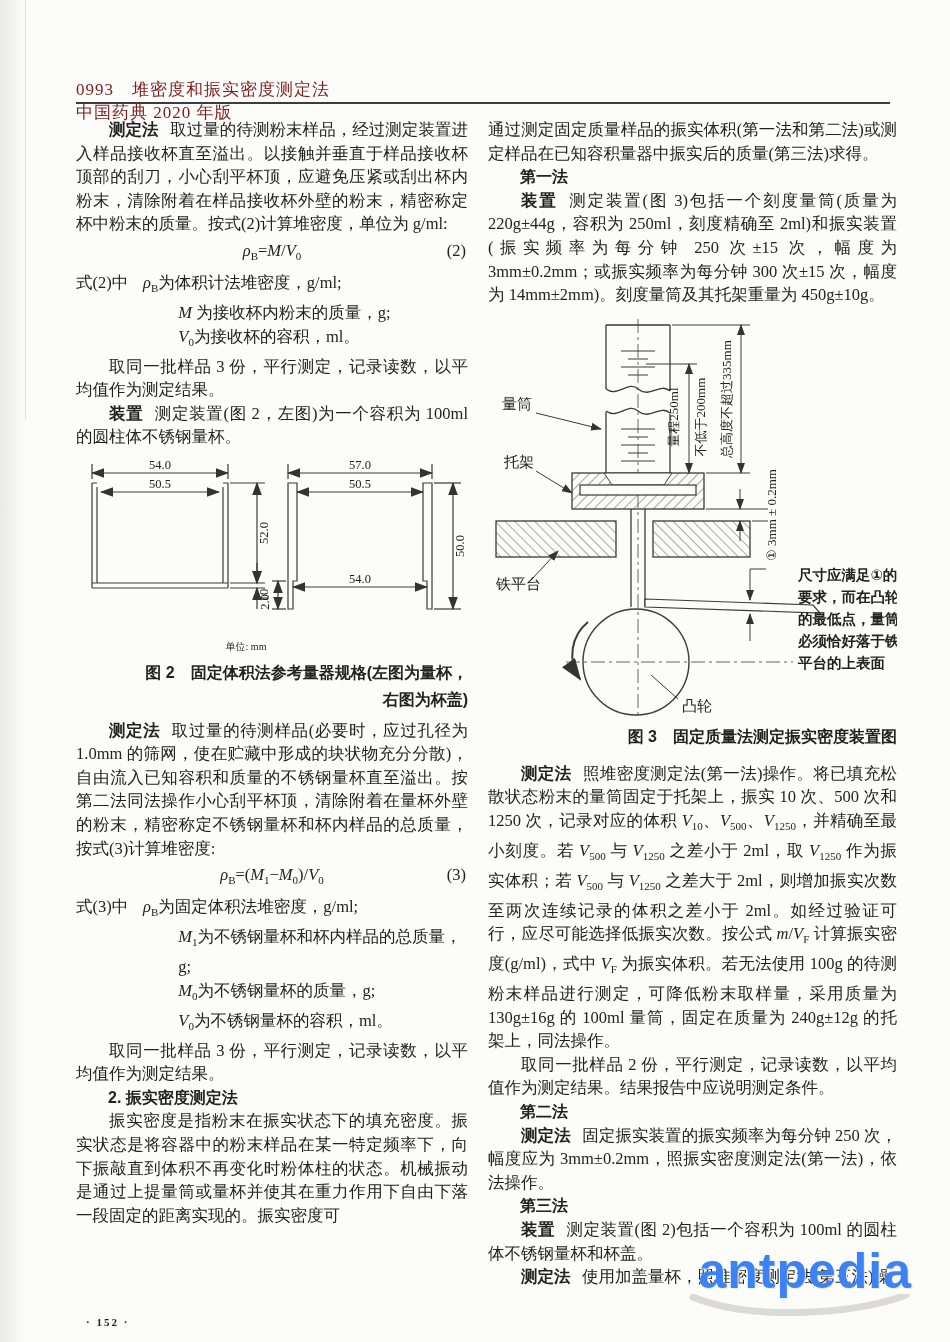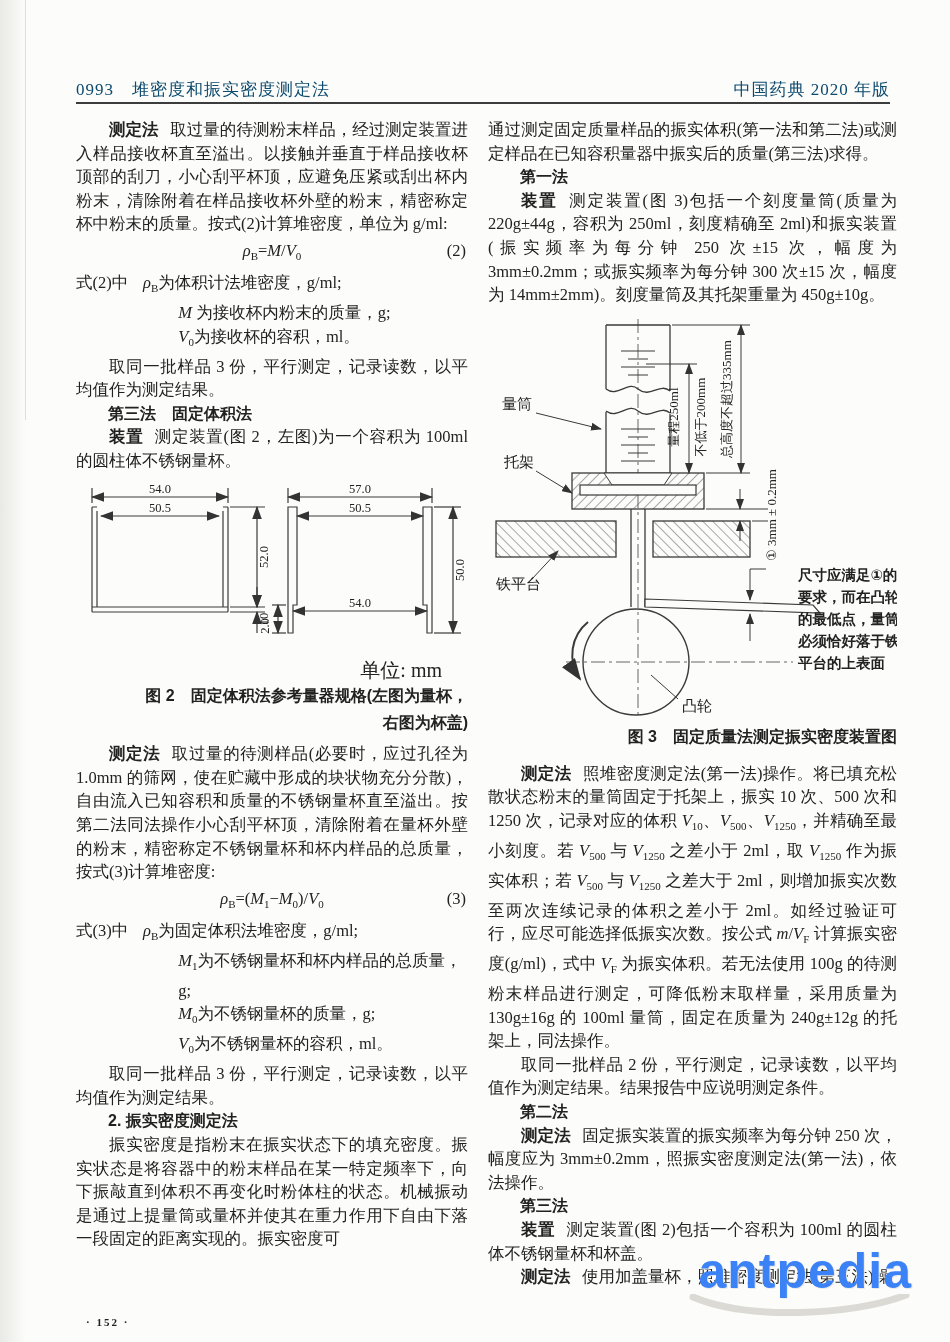--- a/index.html
+++ b/index.html
@@ -7,39 +7,39 @@
     position:relative;width:950px;height:1342px;overflow:hidden;
     background:#fcfcfa;
     font-family:"Liberation Serif","DejaVu Serif",serif;
     color:#222;
   }
   .gutter{position:absolute;left:0;top:0;bottom:0;width:26px;
     background:linear-gradient(to right,#e9e9e5,#fcfcfa);}
   .gutter-line{position:absolute;left:25px;top:0;height:420px;width:1px;background:rgba(90,90,85,.18);}
 
   .hdr{position:absolute;left:76px;width:814px;top:78px;display:flex;justify-content:space-between;
-       font-size:17px;letter-spacing:1px;color:#0c4a6e;}
+       font-size:17px;letter-spacing:1px;color:#7f1d1d;flex-direction:column;}
   .hdr-rule{position:absolute;left:76px;width:814px;top:102px;height:2.4px;background:#3c3c3c;}
 
   .col{position:absolute;top:118px;font-size:16.5px;line-height:23.6px;text-align:justify;}
   .col-left{left:76px;width:392px;}
   .col-right{left:488px;width:409px;}
   p{margin:0;}
   .indent{text-indent:2em;}
   .lead{font-weight:bold;margin-right:.7em;}
   .head{font-weight:bold;text-indent:2em;font-family:"Liberation Sans","DejaVu Sans",sans-serif;font-size:16px;}
   .formula{position:relative;text-align:center;line-height:30px;}
   .formula .fno{position:absolute;right:2px;}
   .def-head .def-prefix{margin-right:.9em;}
   .def-item{padding-left:6.2em;text-align:left;}
   sub{font-size:11px;}
   i{font-family:"Liberation Serif","DejaVu Serif",serif;}
 
   .figblock{margin:10px 0 6px;}
-  .fig-unit{text-align:right;transform:translateX(-26px);font-size:20px;margin-top:2px;}
+  .fig-unit{text-align:center;transform:translateX(-26px);font-size:10px;margin-top:2px;}
   .figcap{text-align:right;font-weight:bold;font-family:"Liberation Sans","DejaVu Sans",sans-serif;
           font-size:16px;line-height:27px;}
   .fig3cap{margin:6px 0 12px;}
 
   svg{display:block;}
   svg text{font-family:"Liberation Serif","DejaVu Serif",serif;fill:#222;}
   .dimnum{font-size:12.5px;}
   .cjk-dim{font-size:13px;}
   .cjk-label{font-size:15px;}
   .note-t{font-size:14.5px;font-weight:bold;font-family:"Liberation Sans","DejaVu Sans",sans-serif;}
@@ -70,21 +70,20 @@
 
     <p class="formula"><span><i>ρ</i><sub>B</sub>=<i>M</i>/<i>V</i><sub>0</sub></span><span class="fno">(2)</span></p>
 
     <p class="def-head"><span class="def-prefix">式(2)中</span><span><i>ρ</i><sub>B</sub>为体积计法堆密度，g/ml;</span></p>
     <p class="def-item"><i>M</i> 为接收杯内粉末的质量，g;</p>
     <p class="def-item"><i>V</i><sub>0</sub>为接收杯的容积，ml。</p>
 
     <p class="indent">取同一批样品 3 份，平行测定，记录读数，以平均值作为测定结果。</p>
 
 
-    <p class="head">第三法　固定体积法</p>
 
     <p class="indent"><span class="lead">装置</span><span>测定装置(图 2，左图)为一个容积为 100ml 的圆柱体不锈钢量杯。</span></p>
 
     <div class="figblock">
       <svg width="392" height="174" viewBox="0 0 392 174">
         <defs>
           <marker id="arr" markerWidth="11" markerHeight="8" refX="10" refY="4" orient="auto-start-reverse">
             <path d="M0,0 L11,4 L0,8 z" fill="#333"></path>
           </marker>
         </defs>

